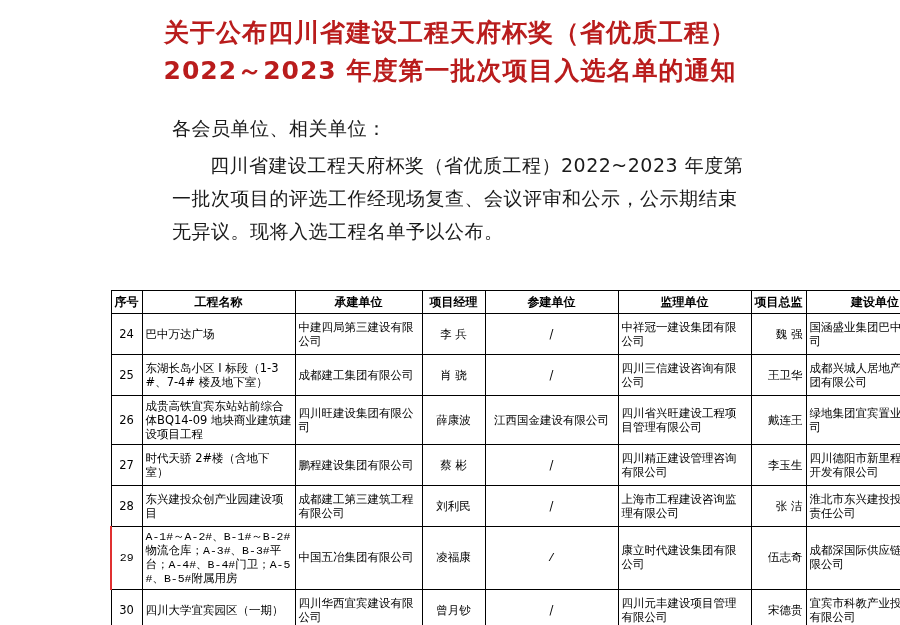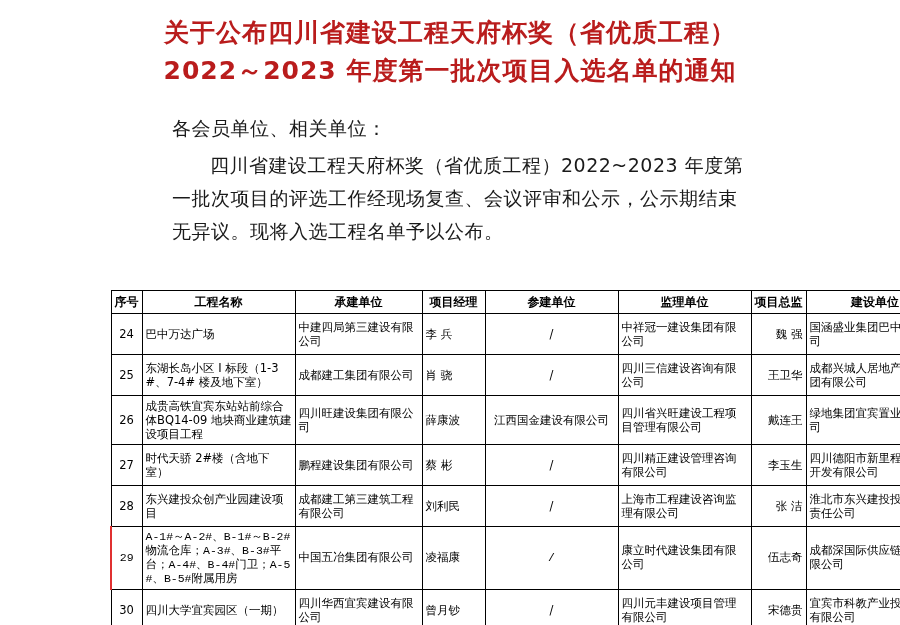--- a/index.html
+++ b/index.html
@@ -68,21 +68,21 @@
   }
   table.listing th {
     text-align: center;
     font-weight: bold;
     font-size: 12px;
     padding: 4px 2px;
   }
   .c-no     { width: 26px;  text-align: center; }
   .c-proj   { width: 148px; text-align: left; }
   .c-build  { width: 122px; text-align: left; }
-  .c-pm     { width: 58px;  }
+  .c-pm     { width: 58px;  text-align: center; }
   .c-sub    { width: 128px; text-align: center; }
   .c-super  { width: 128px; text-align: left; }
   .c-chief  { width: 50px;  text-align: right; }
   .c-owner  { width: 133px; text-align: left; }
   .hl-row > td {
     border-top: 2px solid #e03030;
     border-bottom: 2px solid #e03030;
     font-family: Liberation Mono, monospace;
   }
   .hl-row > td:first-child {

